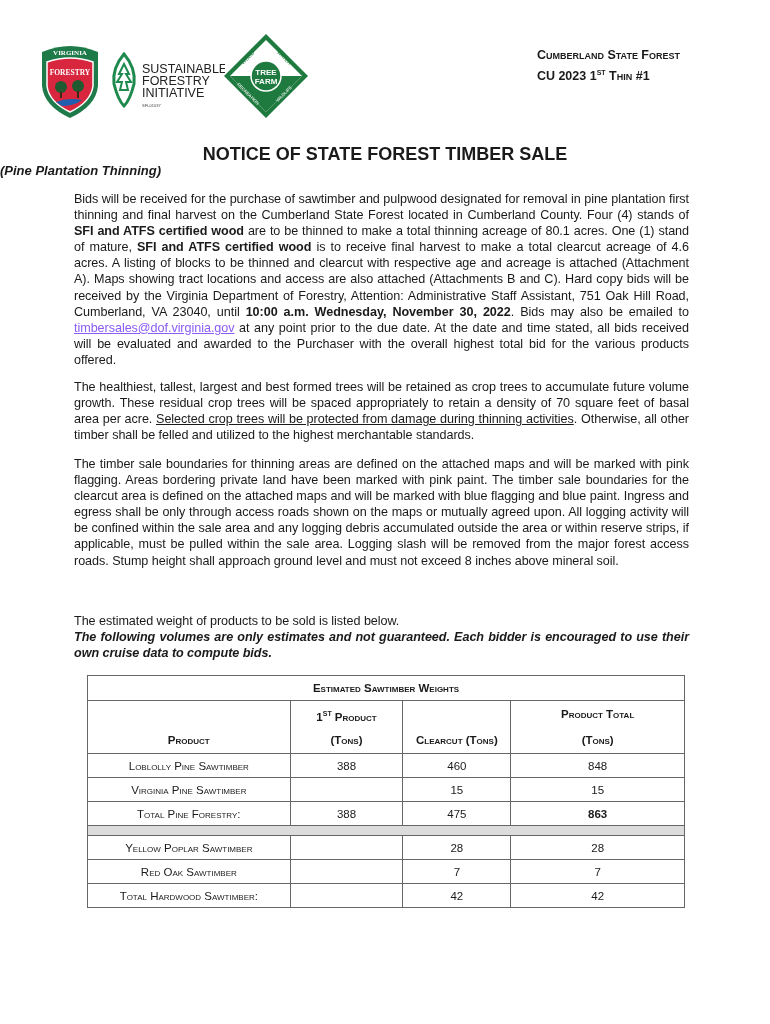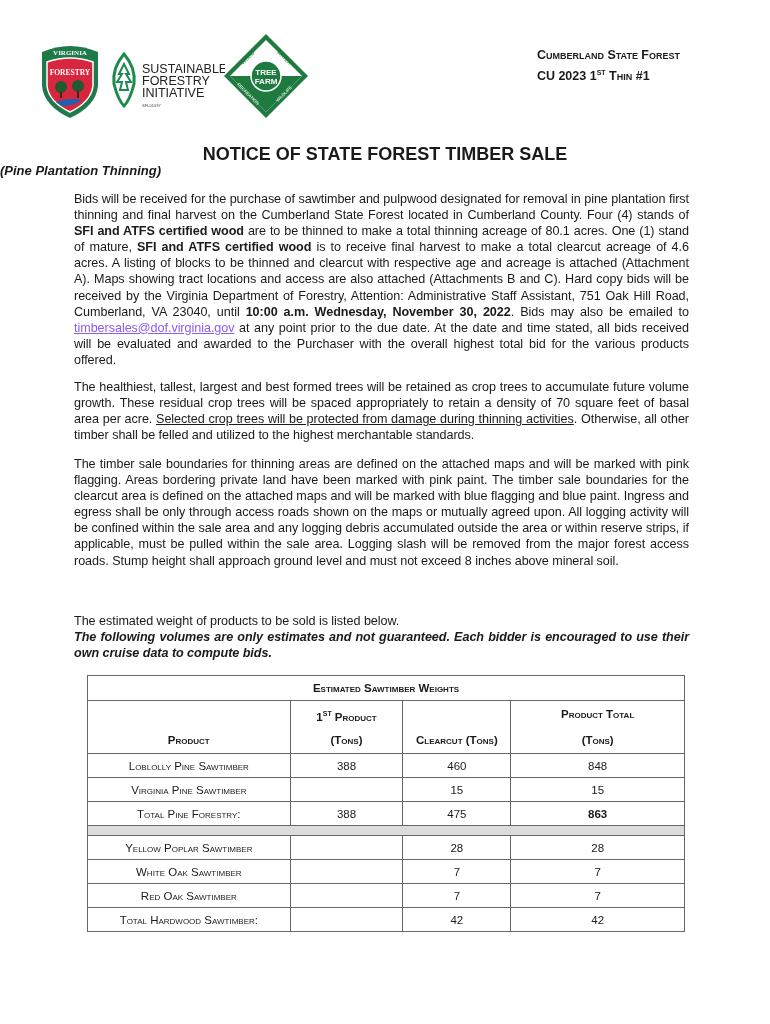--- a/index.html
+++ b/index.html
@@ -141,26 +141,20 @@
   <tr class="spacer">
         <td colspan="4"></td>
       </tr>
   <tr>
     <td class="pname">Yellow Poplar Sawtimber</td>
     <td></td>
     <td>28</td>
     <td>28</td>
   </tr>
   <tr>
-    <td class="pname">White Oak Sawtimber</td>
-    <td></td>
-    <td>7</td>
-    <td>7</td>
-  </tr>
-  <tr>
     <td class="pname">Red Oak Sawtimber</td>
     <td></td>
     <td>7</td>
     <td>7</td>
   </tr>
   <tr>
     <td class="pname">Total Hardwood Sawtimber:</td>
     <td></td>
     <td>42</td>
     <td>42</td>

